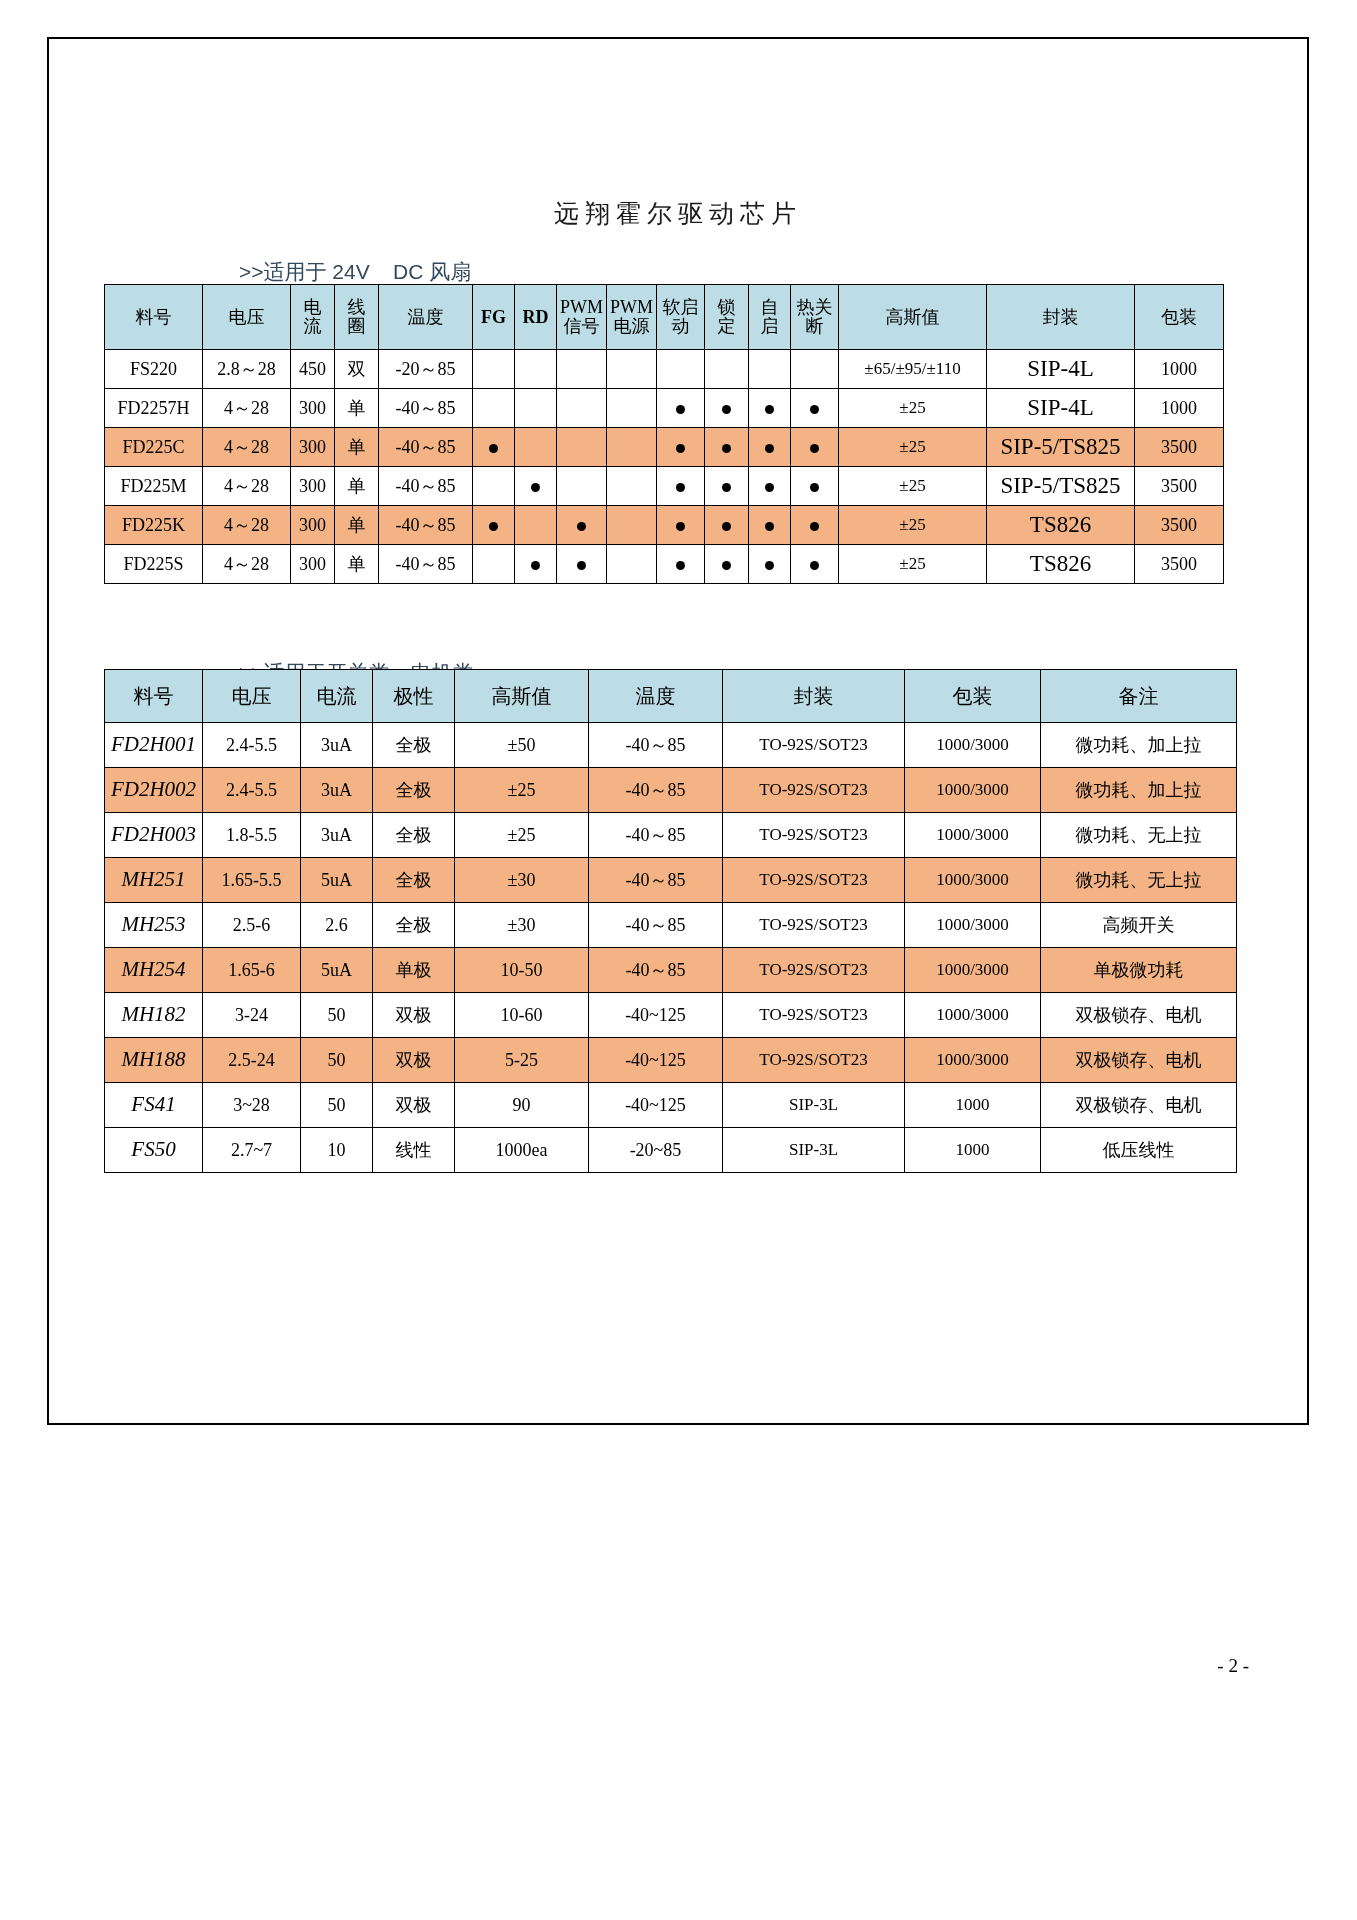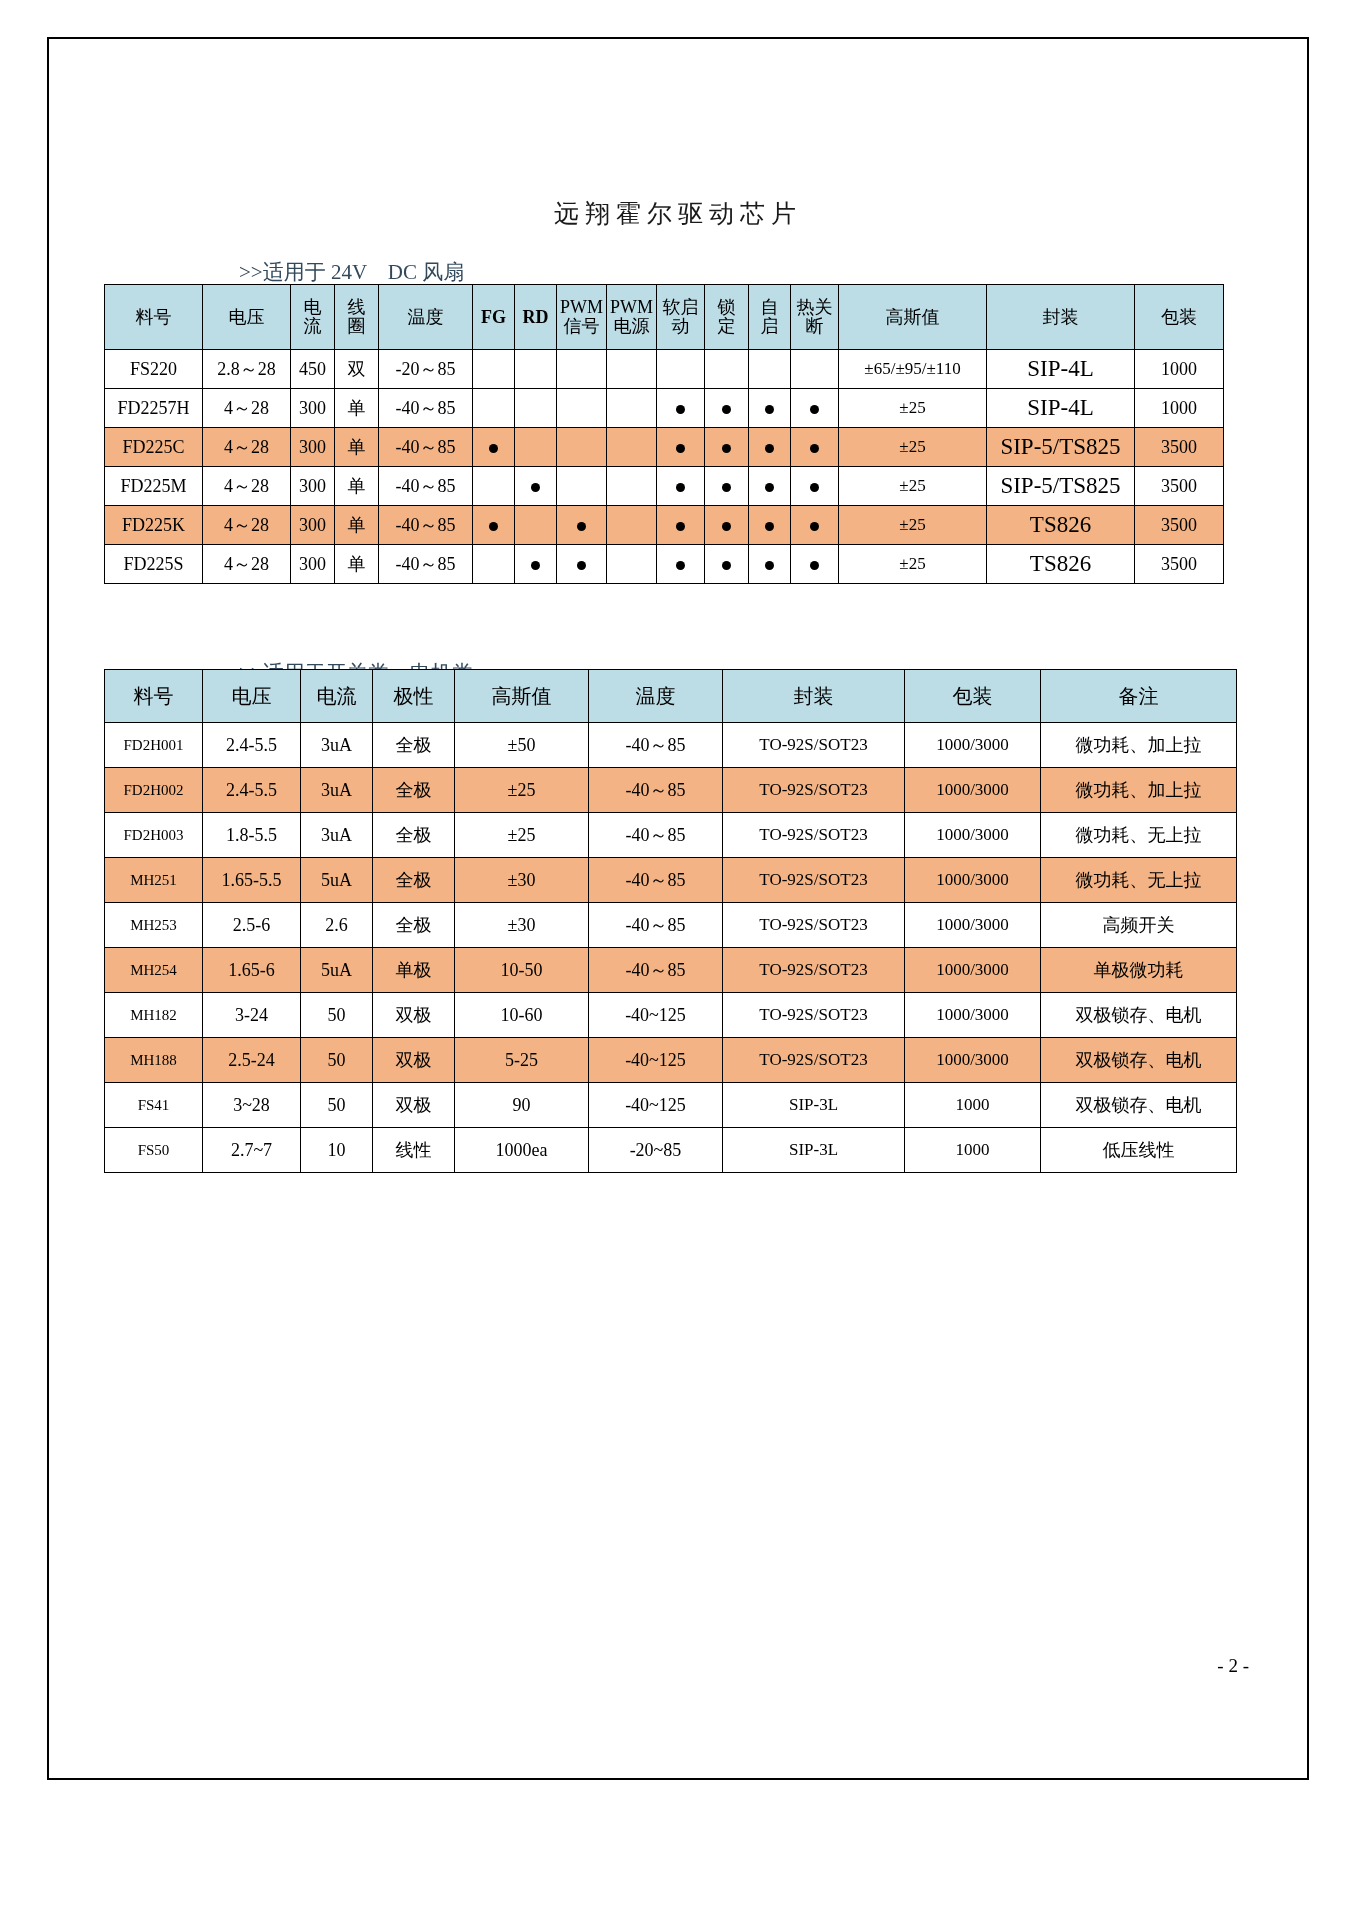--- a/index.html
+++ b/index.html
@@ -12,21 +12,21 @@
     height: 1920px;
     font-family: "Liberation Serif", "DejaVu Serif", serif;
     position: relative;
     overflow: hidden;
   }
   .page-frame {
     position: absolute;
     left: 47px;
     top: 37px;
     width: 1262px;
-    height: 1743px;
+    height: 1388px;
     border: 2px solid #000000;
     box-sizing: border-box;
   }
   .page-inner {
     position: absolute;
     left: 0;
     top: 0;
     width: 100%;
     height: 100%;
   }
@@ -39,21 +39,21 @@
     font-size: 25px;
     letter-spacing: 6px;
     color: #1a1a1a;
     font-family: "Liberation Serif", "DejaVu Serif", serif;
   }
   .section-label {
     position: absolute;
     left: 190px;
     font-size: 21px;
     color: #32495c;
-    font-family: Liberation Serif, serif;
+    font-family: Liberation Sans, sans-serif;
     white-space: pre;
   }
   #section-label-1 { top: 219px; }
   #section-label-2 { top: 620px; }
 
   table.grid {
     position: absolute;
     border-collapse: collapse;
     table-layout: fixed;
     font-family: "Liberation Serif", "DejaVu Serif", serif;
@@ -101,21 +101,21 @@
   #table-fan td.gauss { font-size: 17px; }
 
   
   #table-switch {
     left: 55px;
     top: 630px;
     width: 1132px;
   }
   #table-switch td { height: 44px; font-size: 18px; }
   #table-switch .hdr td { height: 52px; font-size: 20px; }
-  #table-switch td.part { font-size: 15px; }
+  #table-switch td.part { font-size: 21px; font-style: italic; }
   #table-switch td.pack { font-size: 17px; }
 
   tr.alt td { background: #f3b384; }
   tr.plain td { background: #ffffff; }
 
   .dot {
     display: inline-block;
     width: 9px;
     height: 9px;
     border-radius: 50%;

